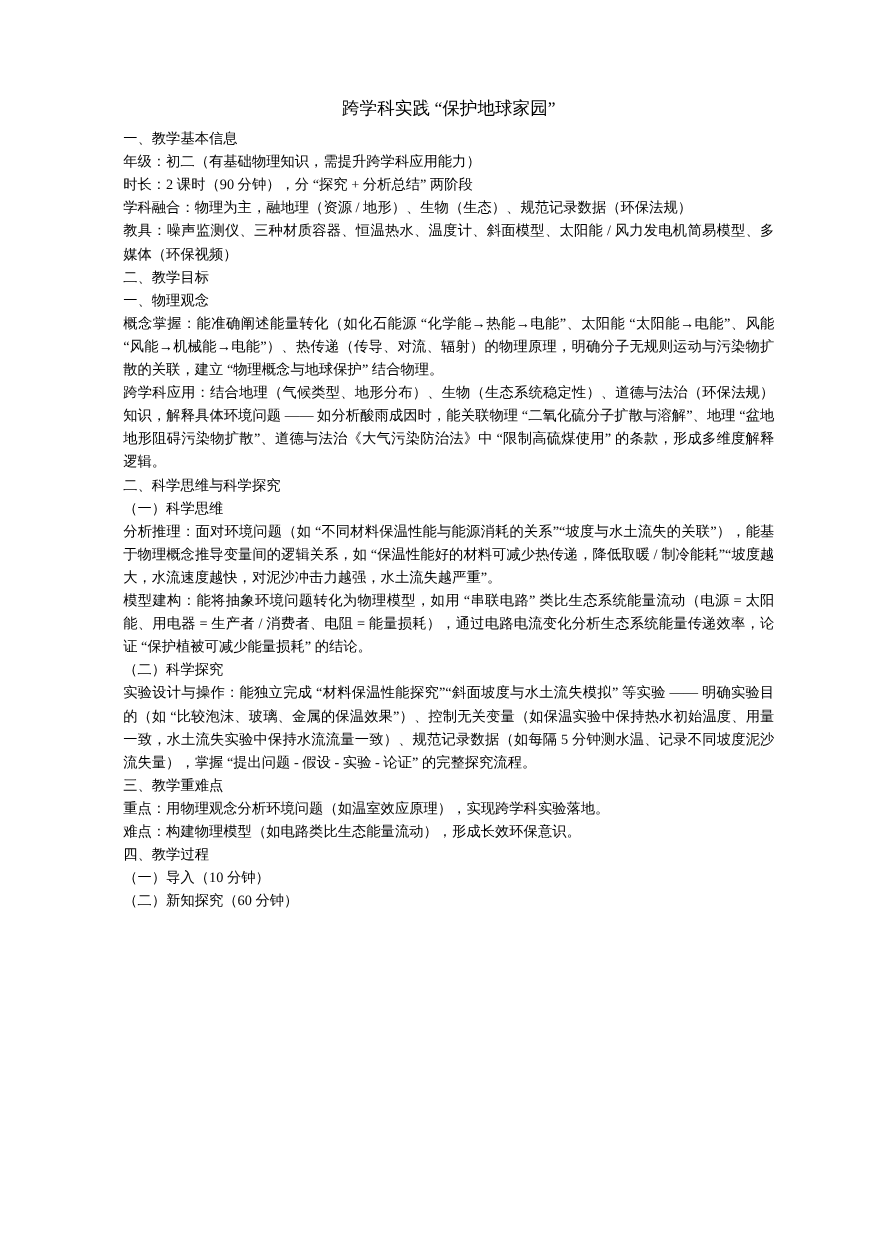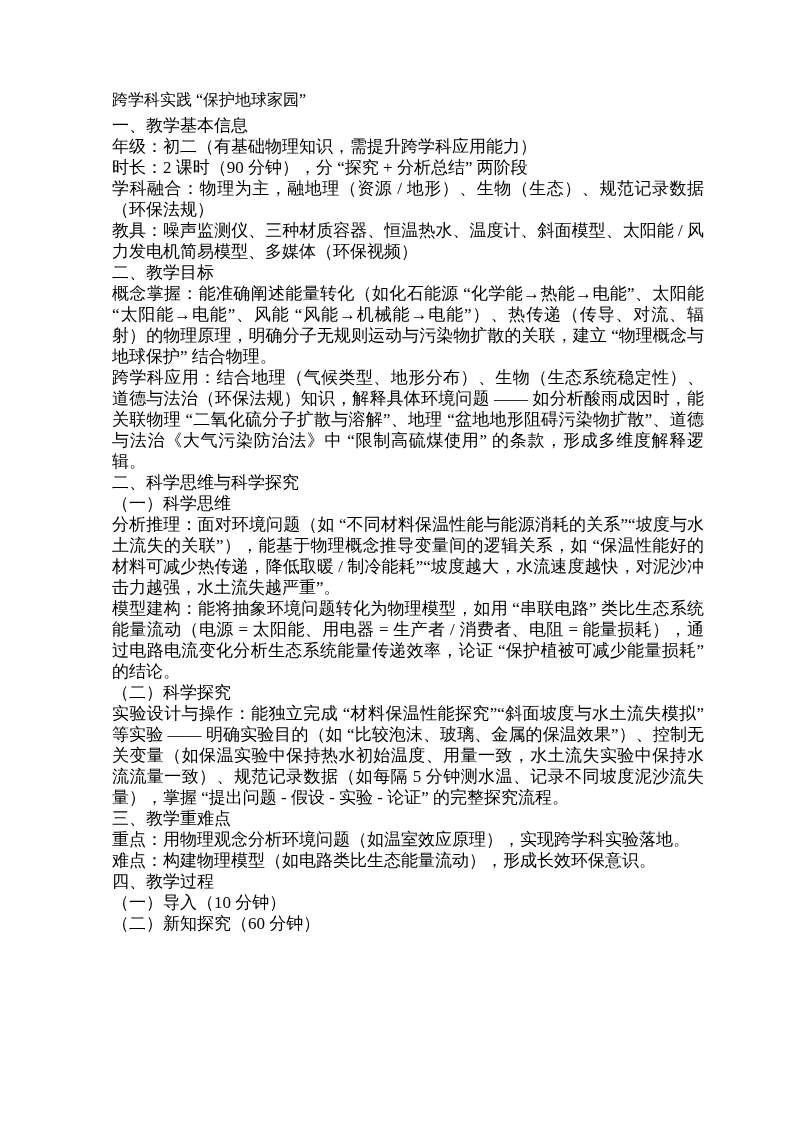--- a/index.html
+++ b/index.html
@@ -18,43 +18,45 @@
   }
   .content {
     position: absolute;
     left: 112px;
     top: 88px;
     width: 592px;
   }
   .doc-title {
     font-size: 16px;
     line-height: 24px;
+    text-align: center;
     margin-bottom: 3px;
     white-space: nowrap;
   }
   .para {
-    font-size: 17px;
+    font-size: 13px;
     line-height: 21px;
     text-align: justify;
     overflow-wrap: break-word;
   }
 </style>
 </head>
 <body>
 
 <div class="page">
   <div class="content">
     <div class="doc-title">跨学科实践 “保护地球家园”</div>
     <div class="doc-body">
         <div class="para">一、教学基本信息</div>
         <div class="para">年级：初二（有基础物理知识，需提升跨学科应用能力）</div>
         <div class="para">时长：2 课时（90 分钟），分 “探究 + 分析总结” 两阶段</div>
         <div class="para">学科融合：物理为主，融地理（资源 / 地形）、生物（生态）、规范记录数据（环保法规）</div>
         <div class="para">教具：噪声监测仪、三种材质容器、恒温热水、温度计、斜面模型、太阳能 / 风力发电机简易模型、多媒体（环保视频）</div>
         <div class="para">二、教学目标</div>
+        <div class="para">一、物理观念</div>
         <div class="para">概念掌握：能准确阐述能量转化（如化石能源 “化学能→热能→电能”、太阳能 “太阳能→电能”、风能 “风能→机械能→电能”）、热传递（传导、对流、辐射）的物理原理，明确分子无规则运动与污染物扩散的关联，建立 “物理概念与地球保护” 结合物理。</div>
         <div class="para">跨学科应用：结合地理（气候类型、地形分布）、生物（生态系统稳定性）、道德与法治（环保法规）知识，解释具体环境问题 —— 如分析酸雨成因时，能关联物理 “二氧化硫分子扩散与溶解”、地理 “盆地地形阻碍污染物扩散”、道德与法治《大气污染防治法》中 “限制高硫煤使用” 的条款，形成多维度解释逻辑。</div>
         <div class="para">二、科学思维与科学探究</div>
         <div class="para">（一）科学思维</div>
         <div class="para">分析推理：面对环境问题（如 “不同材料保温性能与能源消耗的关系”“坡度与水土流失的关联”），能基于物理概念推导变量间的逻辑关系，如 “保温性能好的材料可减少热传递，降低取暖 / 制冷能耗”“坡度越大，水流速度越快，对泥沙冲击力越强，水土流失越严重”。</div>
         <div class="para">模型建构：能将抽象环境问题转化为物理模型，如用 “串联电路” 类比生态系统能量流动（电源 = 太阳能、用电器 = 生产者 / 消费者、电阻 = 能量损耗），通过电路电流变化分析生态系统能量传递效率，论证 “保护植被可减少能量损耗” 的结论。</div>
         <div class="para">（二）科学探究</div>
         <div class="para">实验设计与操作：能独立完成 “材料保温性能探究”“斜面坡度与水土流失模拟” 等实验 —— 明确实验目的（如 “比较泡沫、玻璃、金属的保温效果”）、控制无关变量（如保温实验中保持热水初始温度、用量一致，水土流失实验中保持水流流量一致）、规范记录数据（如每隔 5 分钟测水温、记录不同坡度泥沙流失量），掌握 “提出问题 - 假设 - 实验 - 论证” 的完整探究流程。</div>
         <div class="para">三、教学重难点</div>
         <div class="para">重点：用物理观念分析环境问题（如温室效应原理），实现跨学科实验落地。</div>

